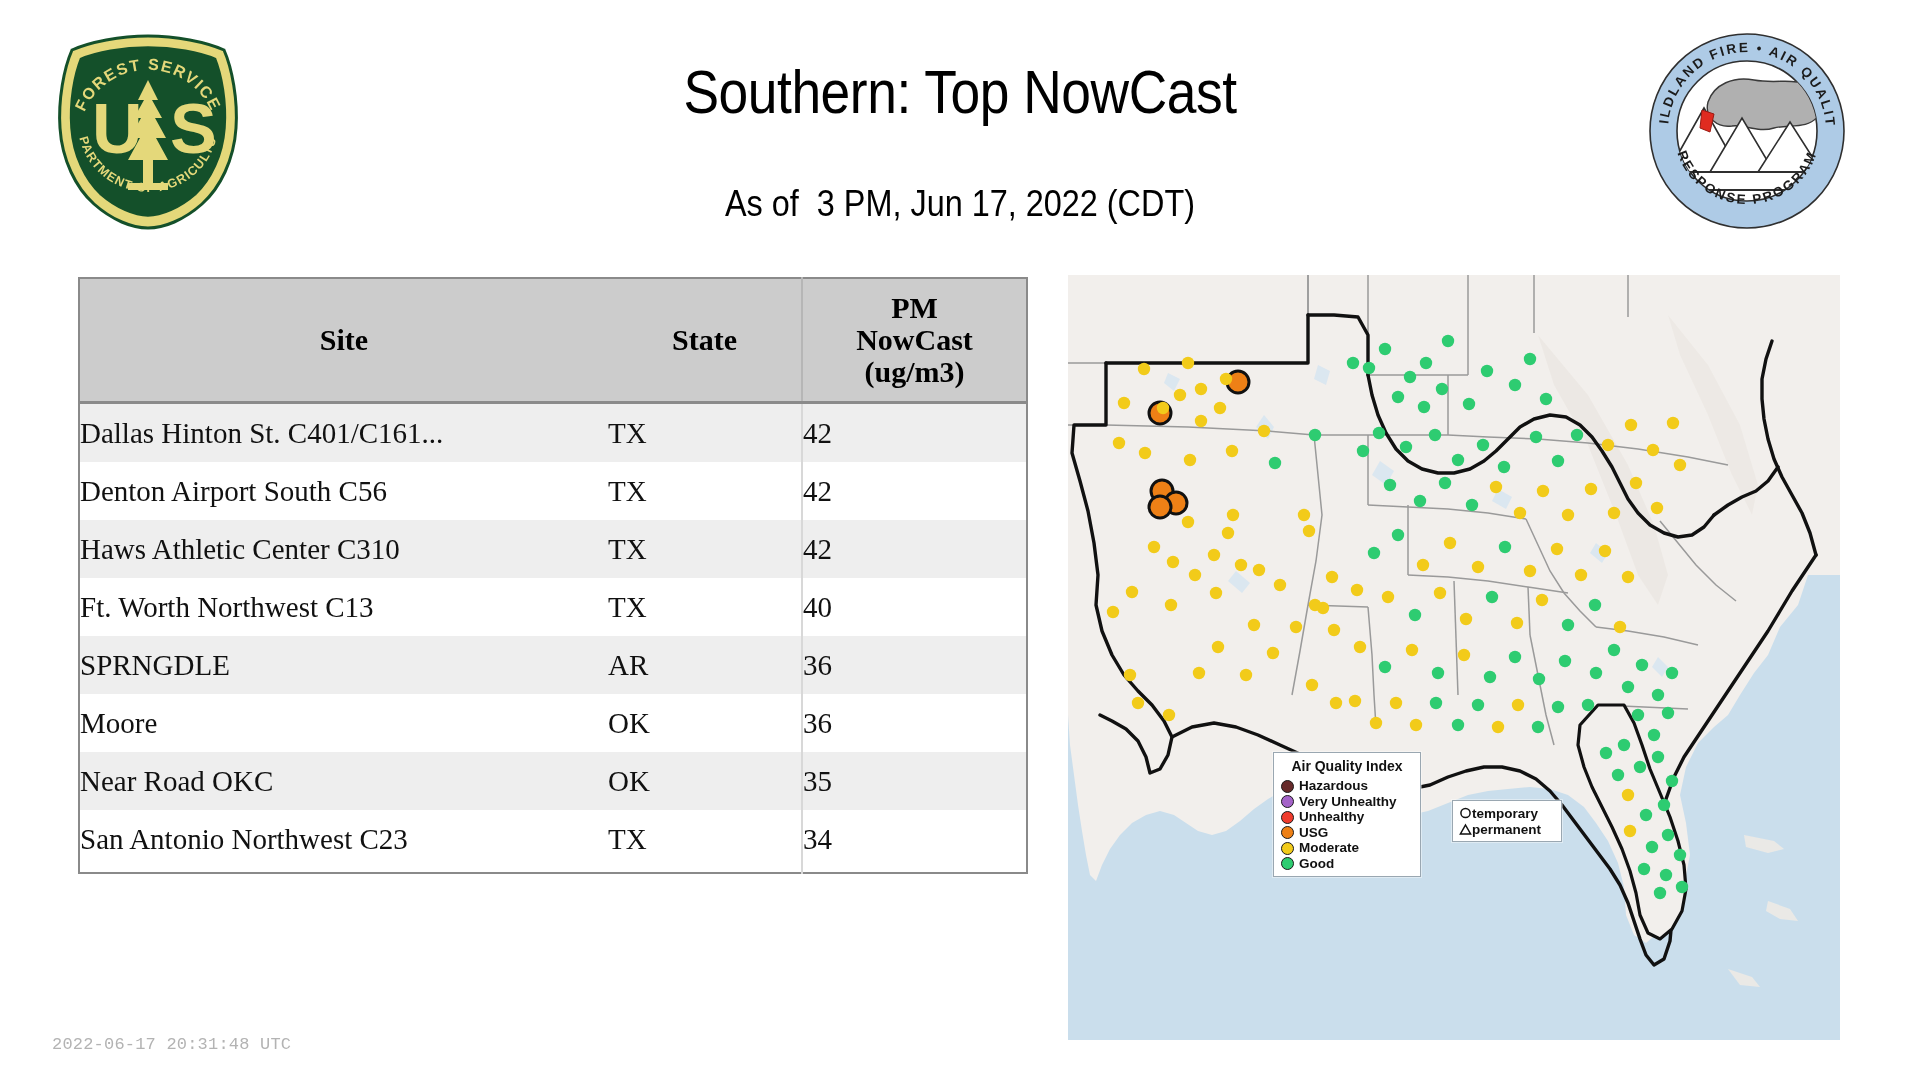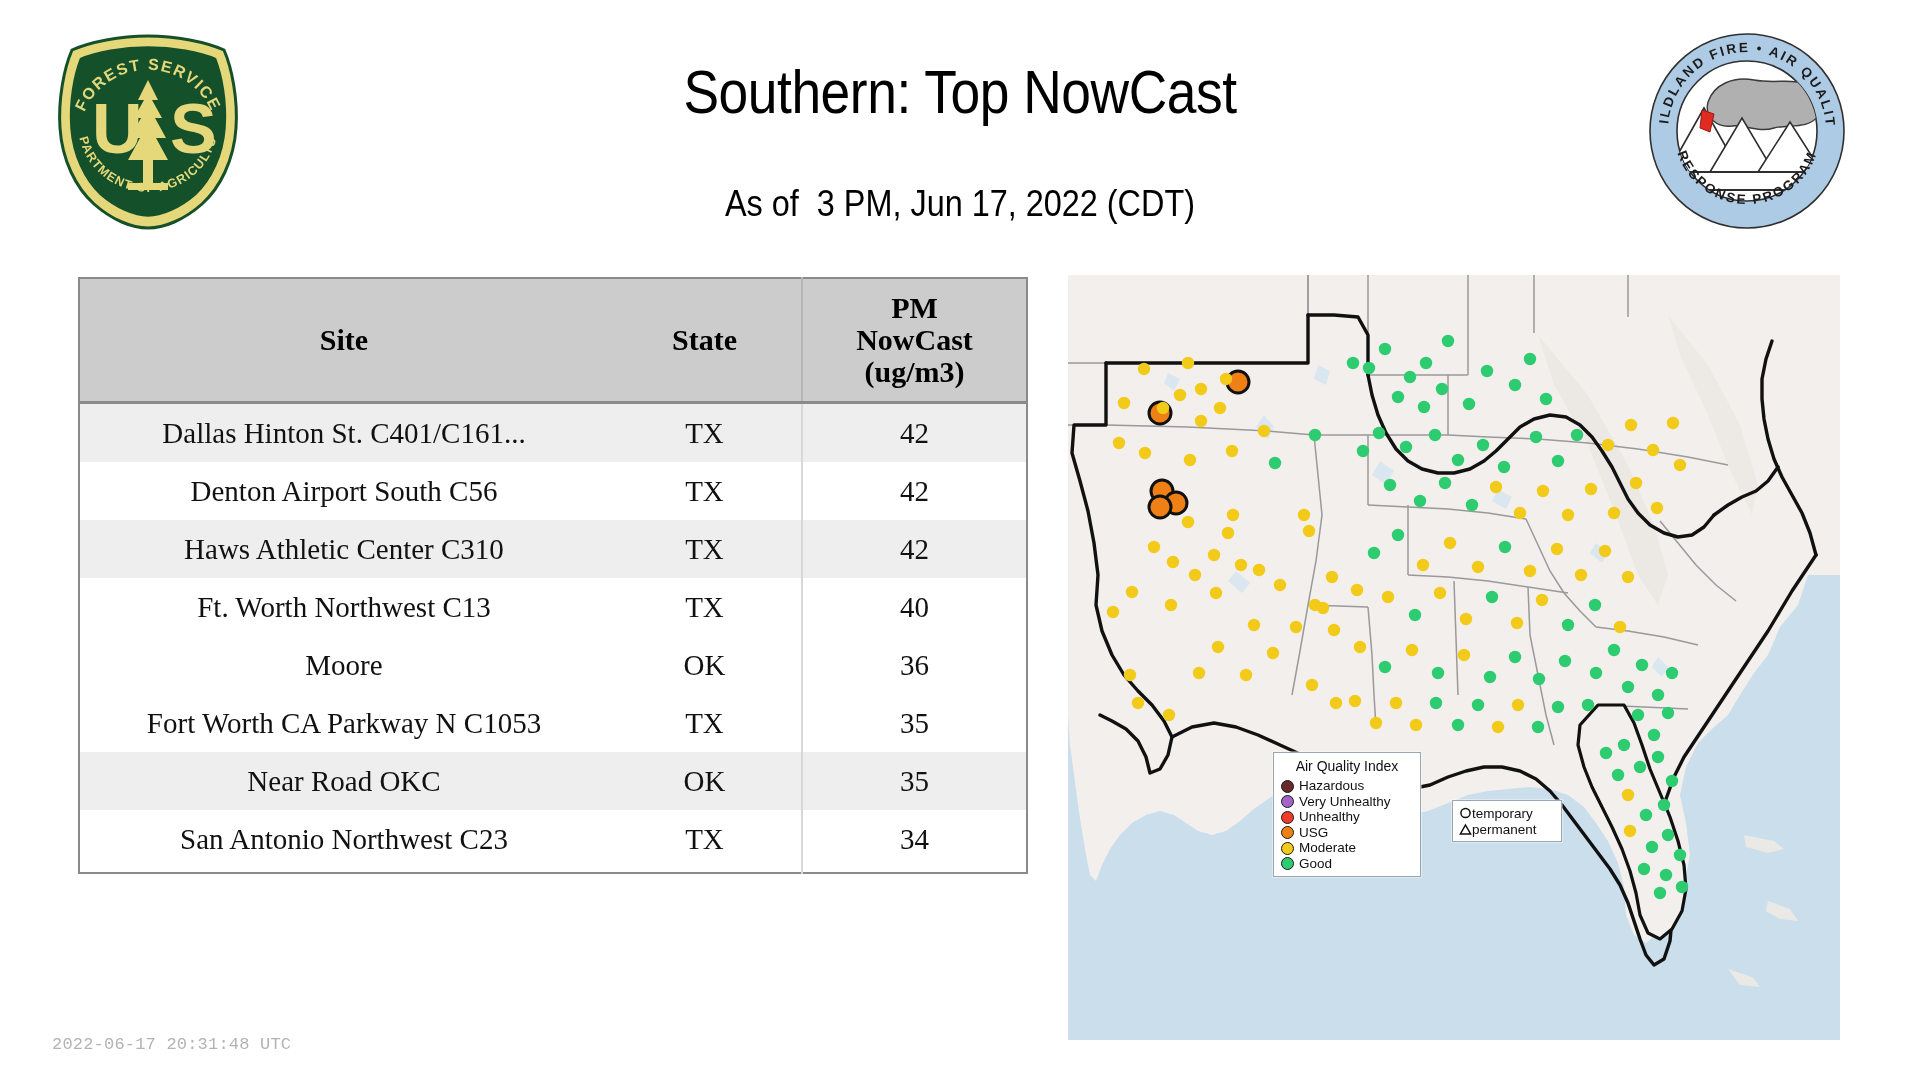--- a/index.html
+++ b/index.html
@@ -82,21 +82,20 @@
     vertical-align: middle;
     border-bottom: 3px solid #8a8a8a;
     line-height: 1.07;
     margin-top: 12px;
   }
   table.nowcast thead th.col-site { width: 520px; }
   table.nowcast thead th.col-state { width: 185px; }
   table.nowcast thead th.col-val { width: 215px; border-left: 2px solid #b6b6b6; }
   table.nowcast tbody td {
     font-size: 29px;
-    text-align: center;
     padding: 0;
     height: 58px;
     vertical-align: middle;
     color: #111;
     background: #ffffff;
   }
   table.nowcast tbody tr.odd td { background: #eeeeee; }
   table.nowcast tbody td.col-val { border-left: 2px solid #d8d8d8; }
   table.nowcast tbody tr:last-child td { padding-bottom: 4px; }
 
@@ -112,20 +111,21 @@
 
   
   #map-panel {
     position: absolute;
     left: 1068px;
     top: 275px;
     width: 772px;
     height: 765px;
     overflow: hidden;
     background: #7f1d1d;
+    font-weight: bold;
   }
   #map-svg { display: block; width: 772px; height: 765px; }
 
   .legend-box {
     position: absolute;
     background: #ffffff;
     border: 1px solid #9aa7b1;
     box-shadow: 0 0 0 1px rgba(255,255,255,0.4);
   }
   #aqi-legend {
@@ -278,29 +278,29 @@
         <tr class="odd">
           <td>Haws Athletic Center C310</td>
           <td>TX</td>
           <td class="col-val">42</td>
         </tr>
         <tr class="even">
           <td>Ft. Worth Northwest C13</td>
           <td>TX</td>
           <td class="col-val">40</td>
         </tr>
+        <tr class="odd">
+          <td>SPRNGDLE</td>
+          <td>AR</td>
+          <td class="col-val">36</td>
+        </tr>
         <tr class="even">
           <td>Moore</td>
           <td>OK</td>
           <td class="col-val">36</td>
-        </tr>
-        <tr class="even">
-          <td>Fort Worth CA Parkway N C1053</td>
-          <td>TX</td>
-          <td class="col-val">35</td>
         </tr>
         <tr class="odd">
           <td>Near Road OKC</td>
           <td>OK</td>
           <td class="col-val">35</td>
         </tr>
         <tr class="even">
           <td>San Antonio Northwest C23</td>
           <td>TX</td>
           <td class="col-val">34</td>

